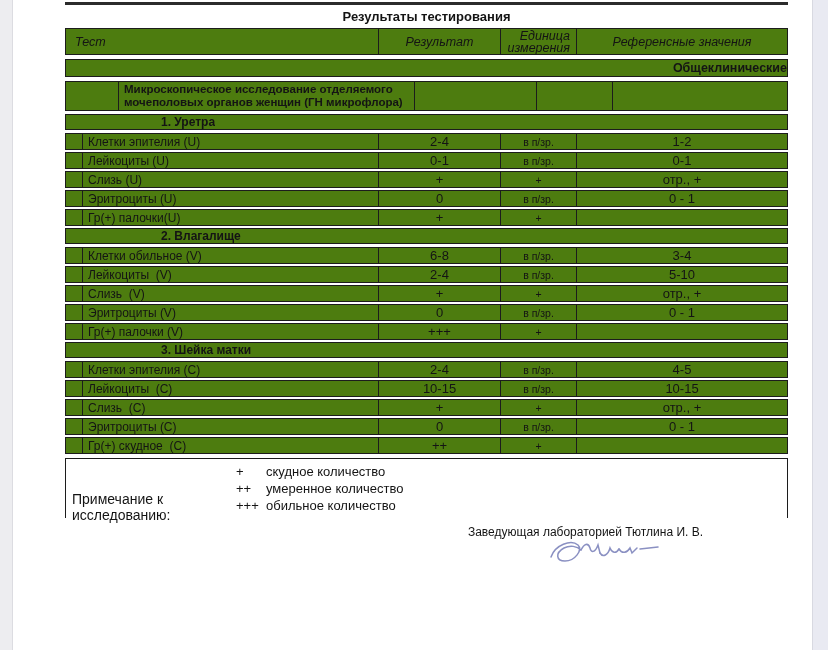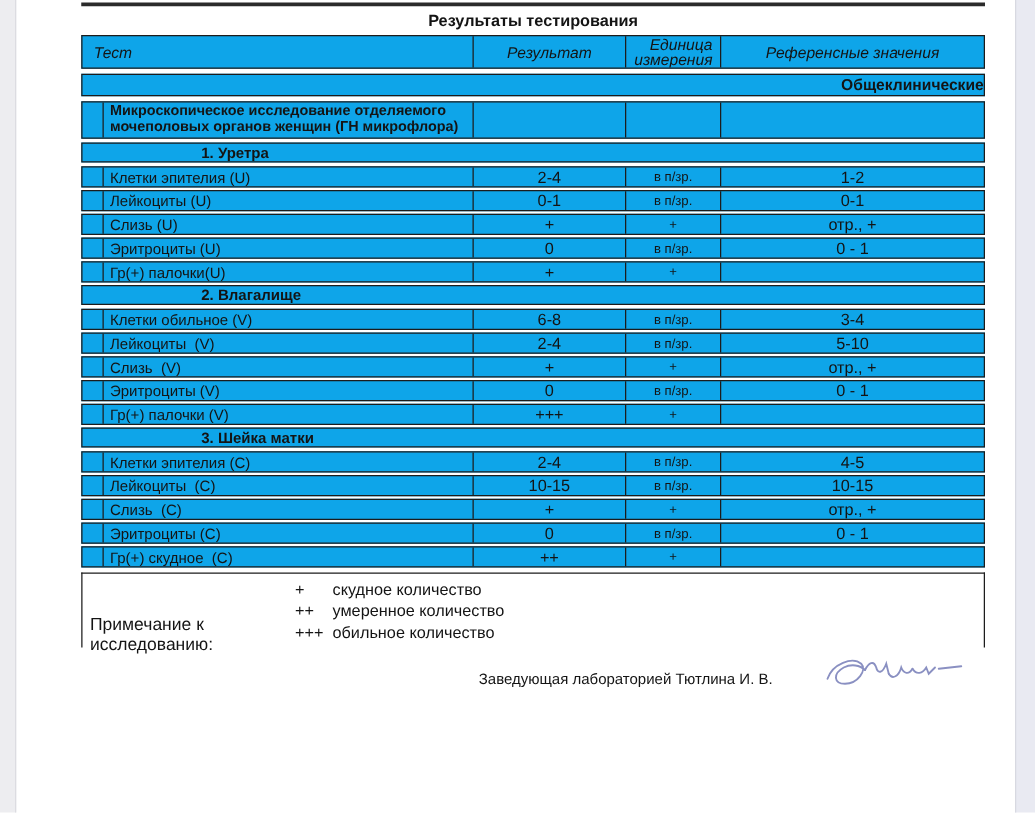--- a/index.html
+++ b/index.html
@@ -7,55 +7,55 @@
               font-family:"Liberation Sans", sans-serif; color:#141414; }
   .edge { position:absolute; top:0; bottom:0; }
   .edge-left  { left:0;  width:13px; background:#ededf0; border-right:1px solid #dcdce1; }
   .edge-right { right:0; width:16px; background:#e9eaf2; border-left:1px solid #d8d9e1; }
 
   .sheet { position:absolute; left:65px; top:2px; width:723px; }
 
   .top-rule { height:3px; background:#2b2b2b; margin-bottom:4px; }
   .doc-title { text-align:center; font-weight:bold; font-size:13px; line-height:15px; margin-bottom:4px; }
 
-  .row { display:flex; border:1px solid #1c1c1c; background:#0ea5e9; align-items:stretch; }
+  .row { display:flex; border:1px solid #1c1c1c; background:#4d7c0f; align-items:stretch; }
   .cell { display:flex; align-items:center; overflow:hidden; }
   .cell + .cell { border-left:1px solid #1c1c1c; }
 
   .header-row { height:27px; margin-bottom:4px; font-style:italic; font-size:12.5px; }
   .h-test { flex:0 0 312px; padding-left:9px; }
   .h-mid  { justify-content:center; text-align:right; line-height:12px; }
   .h-result { flex:0 0 122px; }
   .h-unit   { flex:0 0 76px; padding:0 6px; }
   .h-ref    { flex:1; }
 
   .category-row { height:18px; margin-bottom:4px; justify-content:flex-end; }
   .category-row .cell { font-weight:bold; font-size:12.5px; }
 
-  .panel-row { height:30px; margin-bottom:3px; }
+  .panel-row { height:30px; margin-bottom:3px;padding-left:36px; }
   .c-narrow { flex:0 0 16px; }
   .c-test   { flex:0 0 296px; padding-left:5px; font-size:12px; white-space:pre; }
   .panel-row .c-test { font-weight:bold; font-size:11.5px; line-height:13px; white-space:normal; padding-right:6px; }
   .c-result { flex:0 0 122px; justify-content:center; font-size:13px; }
   .c-unit   { flex:0 0 76px; justify-content:center; font-size:10.5px; }
   .c-ref    { flex:1; justify-content:center; font-size:13px; }
 
   .section-row { height:16px; margin-top:1px; margin-bottom:3px; }
   .section-row .cell { font-weight:bold; font-size:12px; padding-left:95px; }
 
   .data-row { height:17px; margin-bottom:2px; }
 
   .notes-box { display:flex; border:1px solid #1c1c1c; border-bottom:none; margin-top:4px;
                height:60px; align-items:center; }
   .notes-label { flex:0 0 170px; font-size:14px; padding-left:6px;margin-top:37px; }
   .notes-items { font-size:13px; line-height:17px; }
   .note-line { display:flex; }
   .note-sym { flex:0 0 30px; text-align:left; }
 
-  .sig-row { display:flex; align-items:center; margin-top:7px; margin-left:318px; }
+  .sig-row { display:flex; align-items:center; margin-top:7px; margin-left:318px;flex-direction:column; }
   .sig-label { font-size:12px; }
   .sig-art { margin-left:38px; margin-top:-6px; }
 </style>
 </head>
 <body>
 
 <div class="edge edge-left"></div>
 <div class="edge edge-right"></div>
 
 <div class="sheet">

